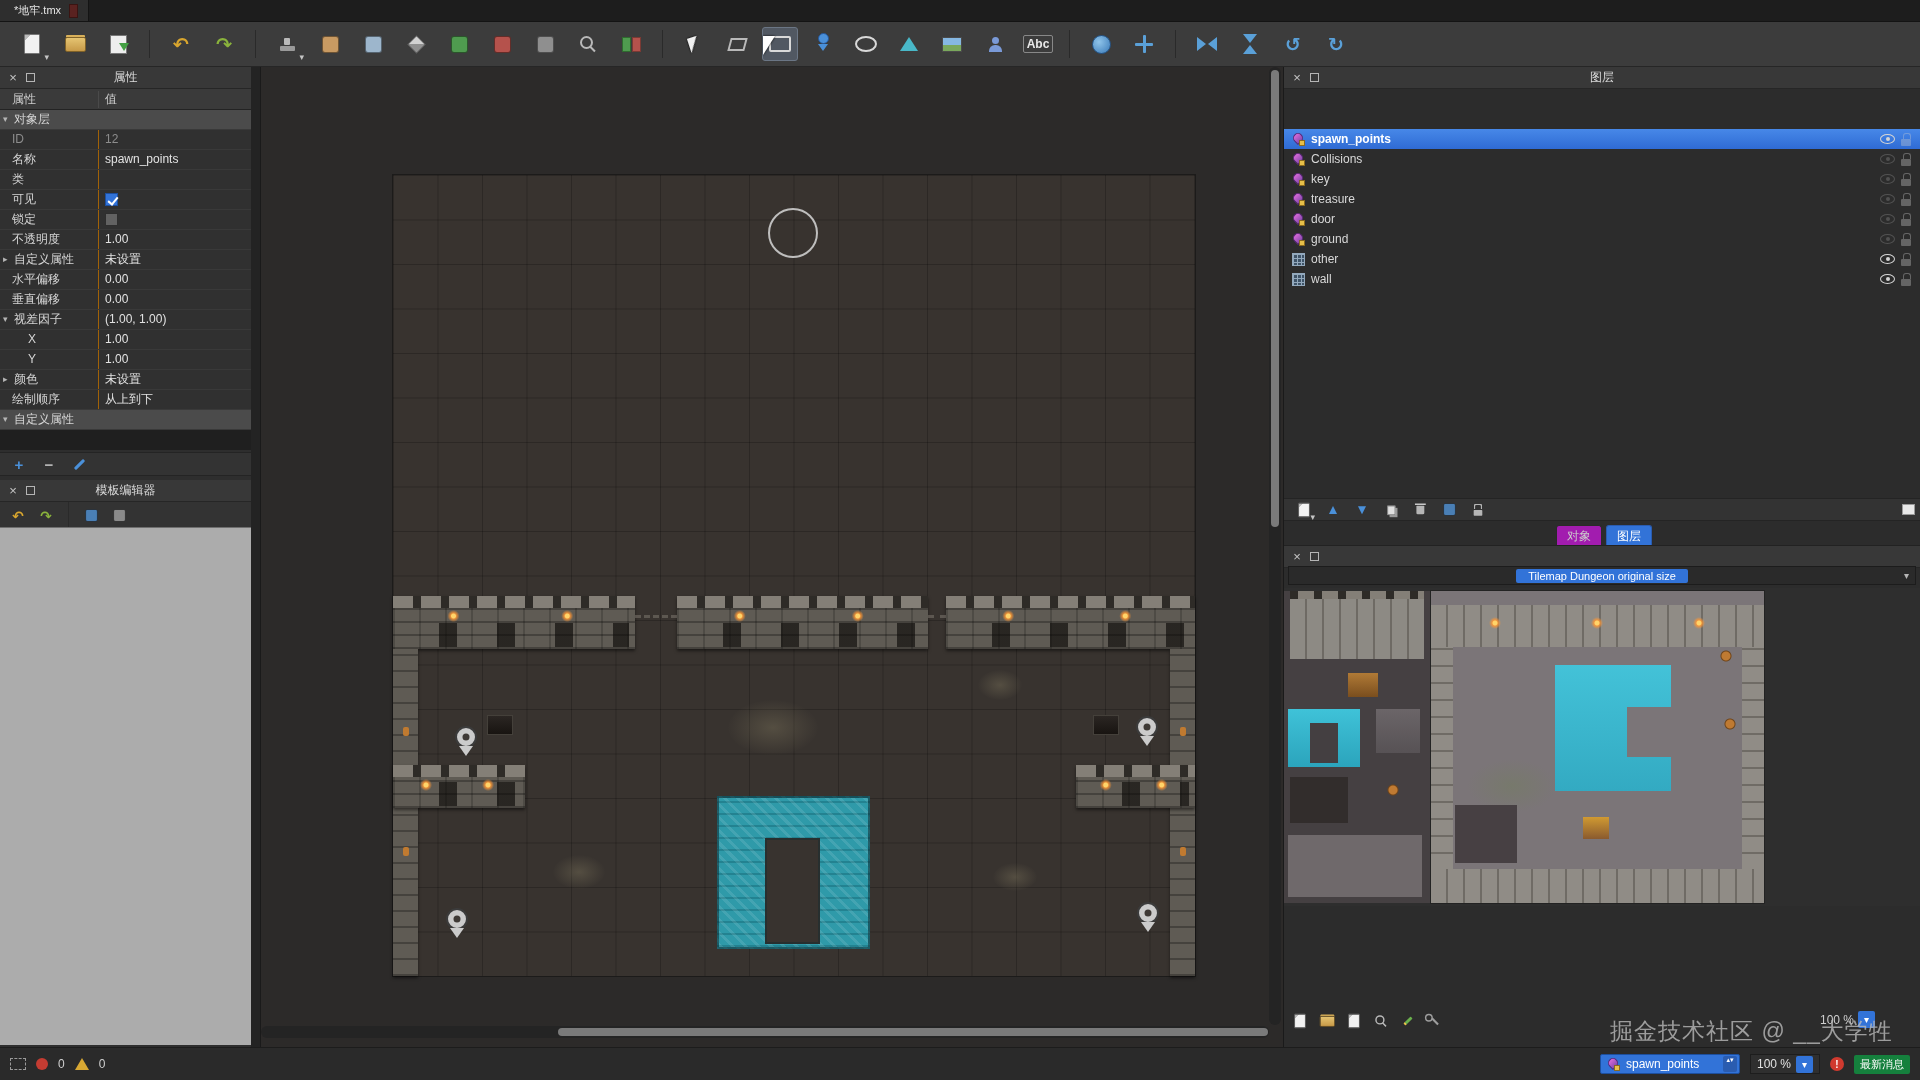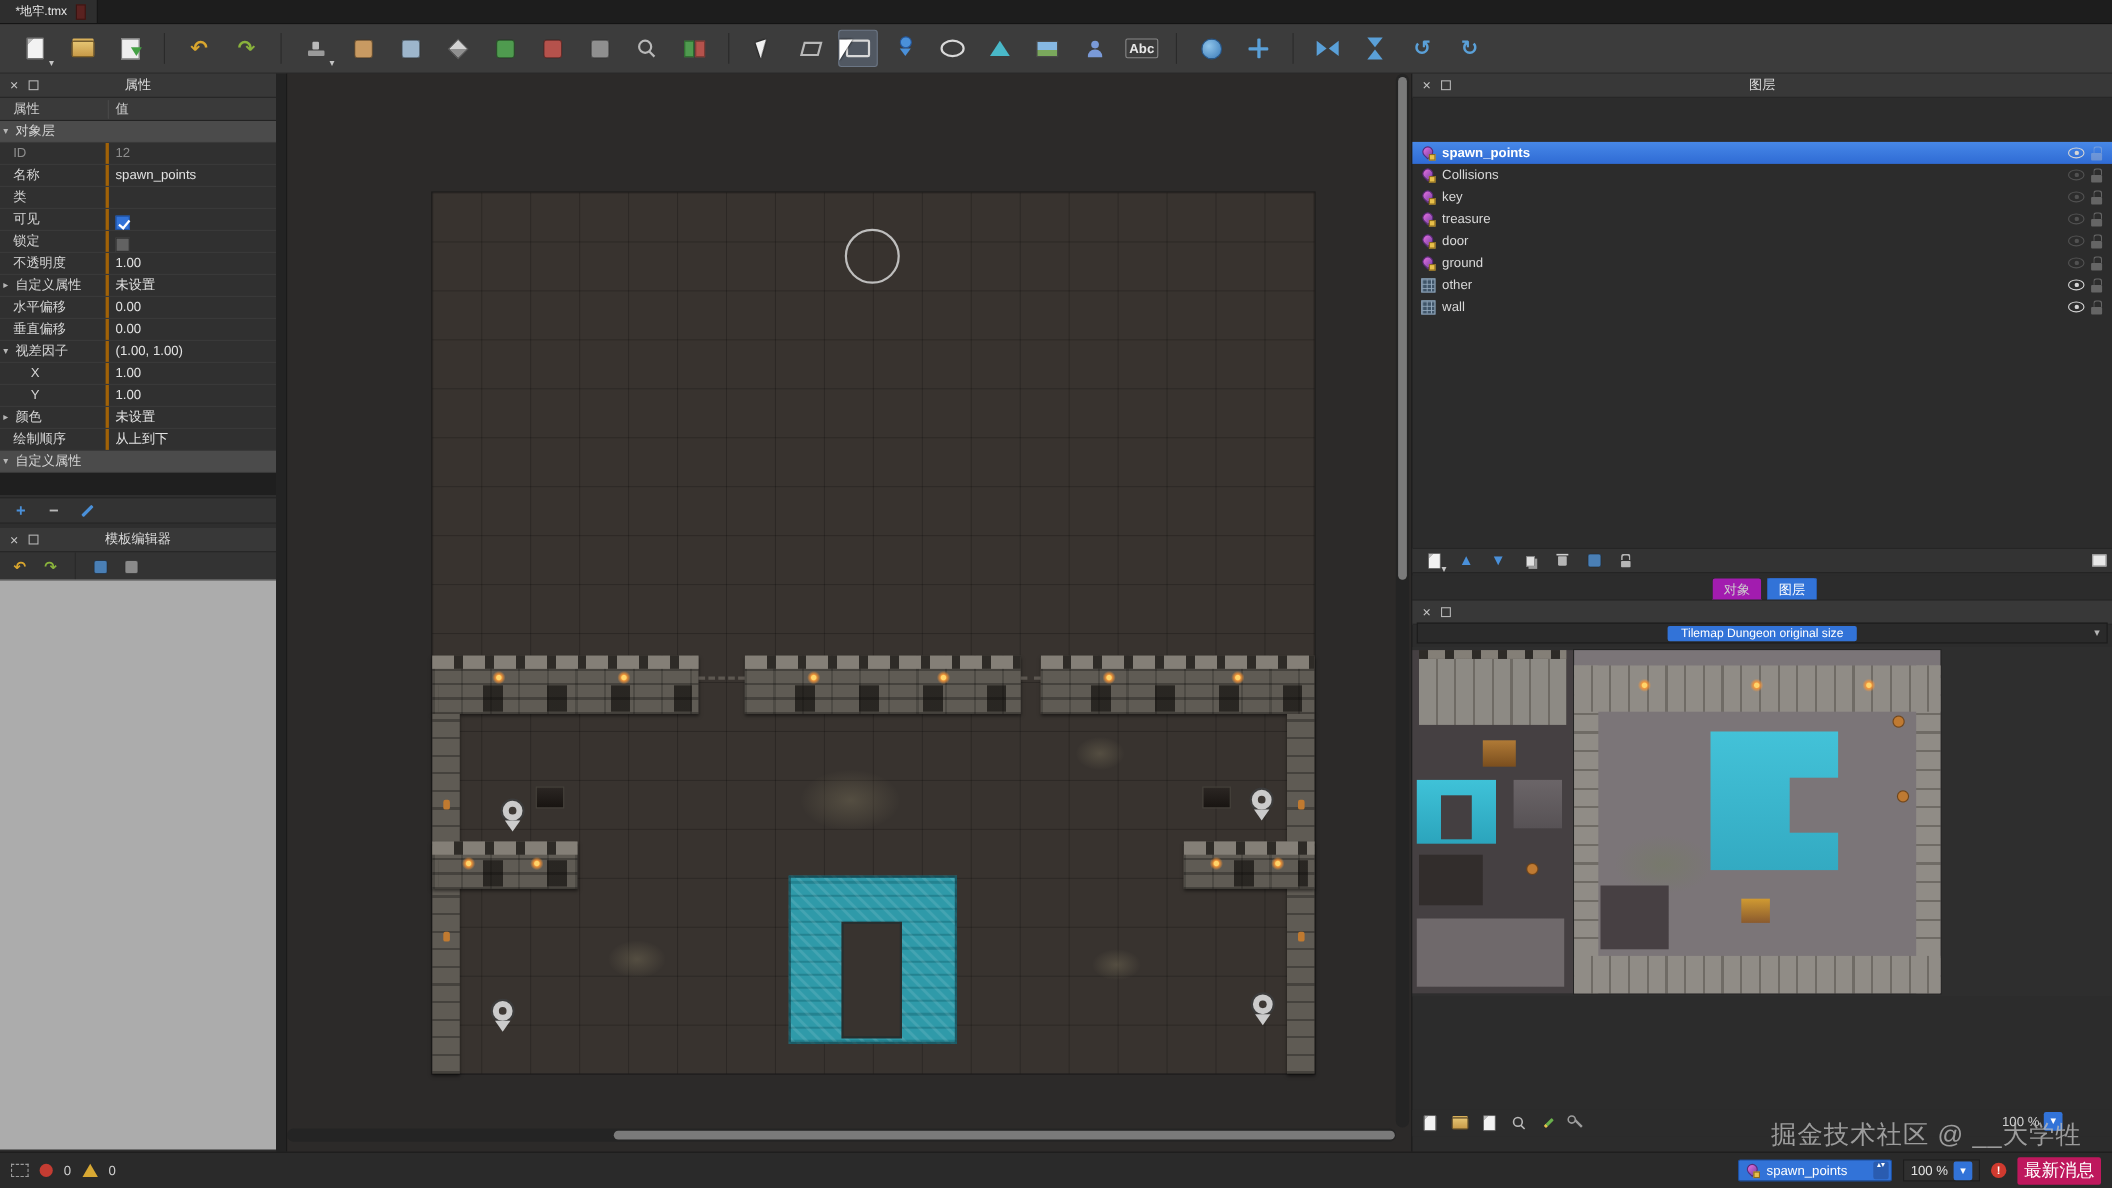--- a/index.html
+++ b/index.html
@@ -79,22 +79,22 @@
   .ptext{position:absolute;left:0;right:0;text-align:center;color:#dcdcdc;font-size:12px;pointer-events:none;}
 
   
   .panel-left{position:absolute;left:0;top:67px;width:260px;height:980px;background:#2e2e2e;}
   .panel-edge{position:absolute;right:0;top:0;bottom:0;width:9px;background:#232323;}
   .pl-content{position:absolute;left:0;top:0;width:251px;height:100%;}
   .prop-header{height:21px;background:#3a3a3a;border-bottom:1px solid #232323;display:flex;color:#cfcfcf;align-items:center;}
   .prop-header .h1{width:99px;padding-left:12px;border-right:1px solid #4a4a4a;}
   .prop-header .h2{padding-left:6px;}
   .prow{display:flex;height:20px;line-height:19px;border-bottom:1px solid #393939;background:#303030;align-items:center;}
-  .plab{width:99px;padding-left:12px;border-right:3px solid #a16207;color:#d5d5d5;display:flex;align-items:center;height:100%;overflow:hidden;white-space:nowrap;}
-  .pval{flex:1;padding-left:6px;color:#e2e2e2;display:flex;align-items:flex-end;height:100%;overflow:hidden;white-space:nowrap;}
+  .plab{width:99px;padding-left:12px;border-right:1px solid #a16207;color:#d5d5d5;display:flex;align-items:center;height:100%;overflow:hidden;white-space:nowrap;}
+  .pval{flex:1;padding-left:6px;color:#e2e2e2;display:flex;align-items:center;height:100%;overflow:hidden;white-space:nowrap;}
   .muted{color:#8d8d8d;}
   .expander{width:11px;color:#b5b5b5;font-size:9px;flex:0 0 auto;}
   .pgroup{background:#4b4b4b;color:#ececec;}
   .pgroup .plab{width:auto;border-right:none;padding-left:3px;}
   .pempty{background:#1f1f1f;border-bottom:none;}
   .cb{width:13px;height:13px;display:inline-block;background:#626262;border:1px solid #2e2e2e;position:relative;}
   .cb.checked{background:#3273d8;border-color:#1d4f9e;}
   .cb.checked::after{content:"";position:absolute;left:4px;top:1px;width:4px;height:8px;border:solid #fff;border-width:0 2px 2px 0;transform:rotate(40deg);}
   .prop-actions{height:24px;background:#333;border-top:1px solid #242424;border-bottom:1px solid #242424;display:flex;align-items:center;gap:4px;padding-left:6px;margin-top:2px;}
   .pa-btn{width:26px;height:20px;display:flex;align-items:center;justify-content:center;font-size:15px;font-weight:bold;border-radius:2px;}
@@ -213,21 +213,21 @@
   .sb-selicon{width:16px;height:12px;border:1px dashed #9a9a9a;display:inline-block;}
   .errdot{width:12px;height:12px;border-radius:50%;background:#c43c32;display:inline-block;}
   .warntri{width:0;height:0;border-left:7px solid transparent;border-right:7px solid transparent;border-bottom:12px solid #d8a833;display:inline-block;}
   .sbnum{color:#cfcfcf;}
   .sb-right{display:flex;align-items:center;gap:10px;}
   .layer-combo{display:flex;align-items:center;gap:6px;height:20px;background:#3273d8;color:#fff;padding:0 2px 0 6px;border:1px solid #1d4f9e;border-radius:2px;min-width:140px;}
   .layer-combo .lbl{flex:1;}
   .stepper{display:flex;flex-direction:column;width:14px;height:16px;background:#2a5cb0;border-radius:2px;color:#fff;font-size:7px;line-height:8px;text-align:center;font-style:normal;}
   .zoombox{display:flex;align-items:center;gap:5px;background:#2f2f2f;border:1px solid #1d1d1d;padding:1px 6px;height:20px;color:#e2e2e2;}
   .newsdot{width:14px;height:14px;border-radius:50%;background:#d03a2f;color:#fff;font-size:10px;font-weight:bold;display:inline-flex;align-items:center;justify-content:center;}
-  .newsbadge{background:#be185d;color:#fff;font-size:16px;padding:2px 6px;border-radius:2px;}
+  .newsbadge{background:#15803d;color:#fff;font-size:11px;padding:2px 6px;border-radius:2px;}
 
   .watermark{position:absolute;left:1610px;top:1016px;font-size:23px;letter-spacing:1px;color:rgba(185,185,185,.8);z-index:50;pointer-events:none;white-space:nowrap;}
   .os-cursor{position:absolute;left:763px;top:36px;z-index:60;width:0;height:0;border-left:12px solid #fff;border-bottom:19px solid transparent;filter:drop-shadow(0 0 1px #000);}
 </style>
 </head>
 <body>
 
 <div class="tabbar">
   <div class="tab">
     <span>*地牢.tmx</span>

